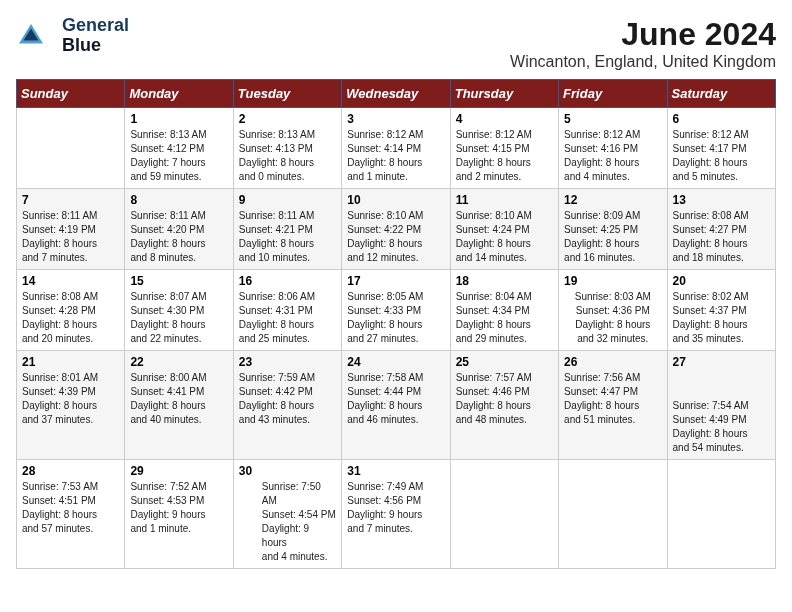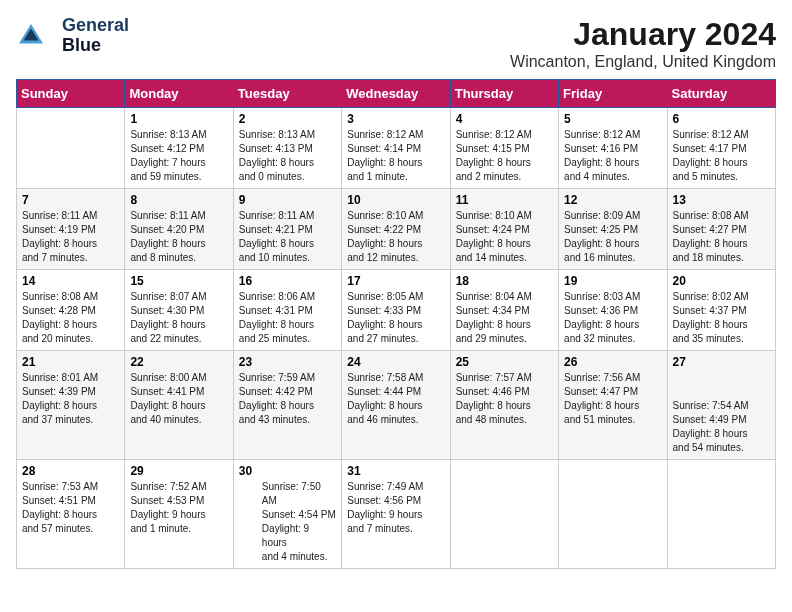--- a/index.html
+++ b/index.html
@@ -46,22 +46,23 @@
       font-size: 16px;
       color: #333;
       font-weight: normal;
     }
     table {
       width: 100%;
       border-collapse: collapse;
       font-size: 11px;
     }
     thead tr {
-      background-color: #be185d;
+      background-color: #7f1d1d;
       color: #fff;
+      font-style: italic;
     }
     thead th {
       padding: 6px 4px;
       text-align: left;
       font-size: 13px;
       font-weight: bold;
       border: 1px solid #2a5ca0;
     }
     tbody td {
       border: 1px solid #ccc;
@@ -97,21 +98,21 @@
     <svg class="logo-icon" viewBox="0 0 40 40">
       <polygon points="20,4 36,30 4,30" fill="#4a9fd4"></polygon>
       <polygon points="20,10 30,26 10,26" fill="#1a3a5c"></polygon>
     </svg>
     <div class="logo-text">
       <div>General</div>
       <div><span>Blue</span></div>
     </div>
   </div>
   <div class="title-block">
-    <div class="month-title">January 2024</div>
+    <div class="month-title">June 2024</div>
     <div class="location">Wincanton, England, United Kingdom</div>
   </div>
 </div>
 
 <table>
   <thead>
     <tr>
     <th>Sunday</th>
         <th>Monday</th>
         <th>Tuesday</th>
@@ -249,21 +250,21 @@
         </td>
         <td>
           <span class="day-num">18</span>
           <div class="day-info" style="white-space: pre-line;">Sunrise: 8:04 AM
 Sunset: 4:34 PM
 Daylight: 8 hours
 and 29 minutes.</div>
         </td>
         <td>
           <span class="day-num">19</span>
-          <div class="day-info" style="white-space: pre-line;">Sunrise: 8:03 AM
+          <div class="day-info" style="white-space: pre-line; text-align: center;">Sunrise: 8:03 AM
 Sunset: 4:36 PM
 Daylight: 8 hours
 and 32 minutes.</div>
         </td>
         <td>
           <span class="day-num">20</span>
           <div class="day-info" style="white-space: pre-line;">Sunrise: 8:02 AM
 Sunset: 4:37 PM
 Daylight: 8 hours
 and 35 minutes.</div>

